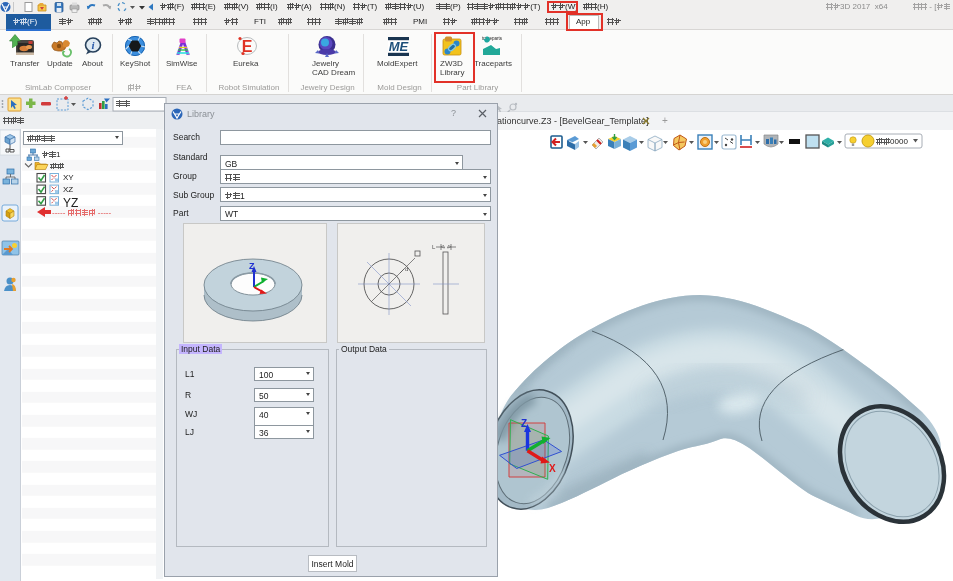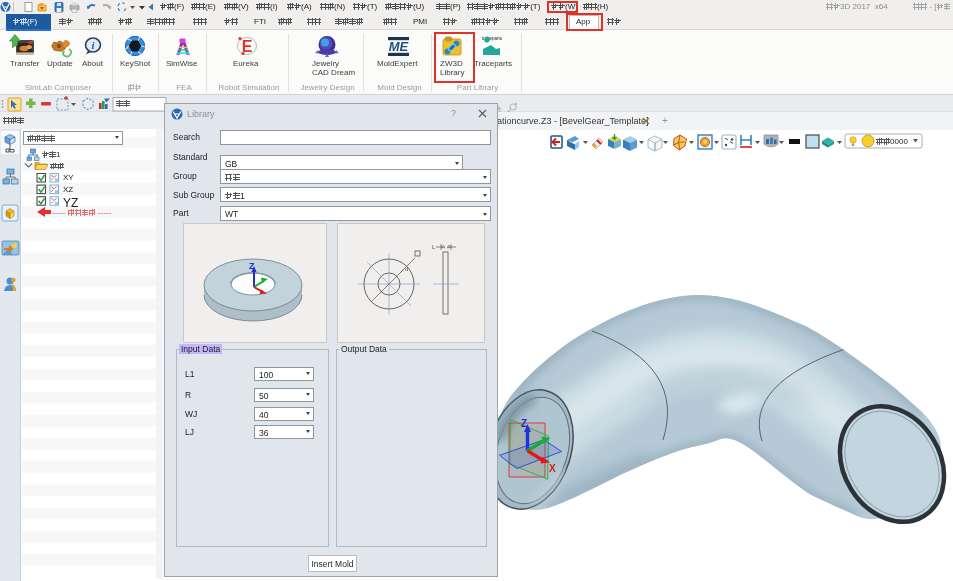--- a/index.html
+++ b/index.html
@@ -589,21 +589,21 @@
   <span class="abs" style="left:20px;top:305px">WJ</span>
   <span class="abs" style="left:20px;top:323px">LJ</span>
   <div class="fld" style="left:89px;top:263px;width:60px;height:14px">
       <span style="position:absolute;left:4px;top:2px">100</span>
       <i class="cmbarw" style="top:4px"></i>
     </div>
   <div class="fld" style="left:89px;top:284px;width:60px;height:14px">
       <span style="position:absolute;left:4px;top:2px">50</span>
       <i class="cmbarw" style="top:4px"></i>
     </div>
-  <div class="fld" style="left:89px;top:303px;width:60px;height:14px">
+  <div class="fld" style="left:89px;top:303px;width:60px;height:31px">
       <span style="position:absolute;left:4px;top:2px">40</span>
       <i class="cmbarw" style="top:4px"></i>
     </div>
   <div class="fld" style="left:89px;top:321px;width:60px;height:14px">
       <span style="position:absolute;left:4px;top:2px">36</span>
       <i class="cmbarw" style="top:4px"></i>
     </div>
   <div class="abs" style="left:143px;top:451px;width:49px;height:17px;background:#fff;border:1px solid #b8bcc2;text-align:center;line-height:16px">Insert Mold</div>
 </div>
 

